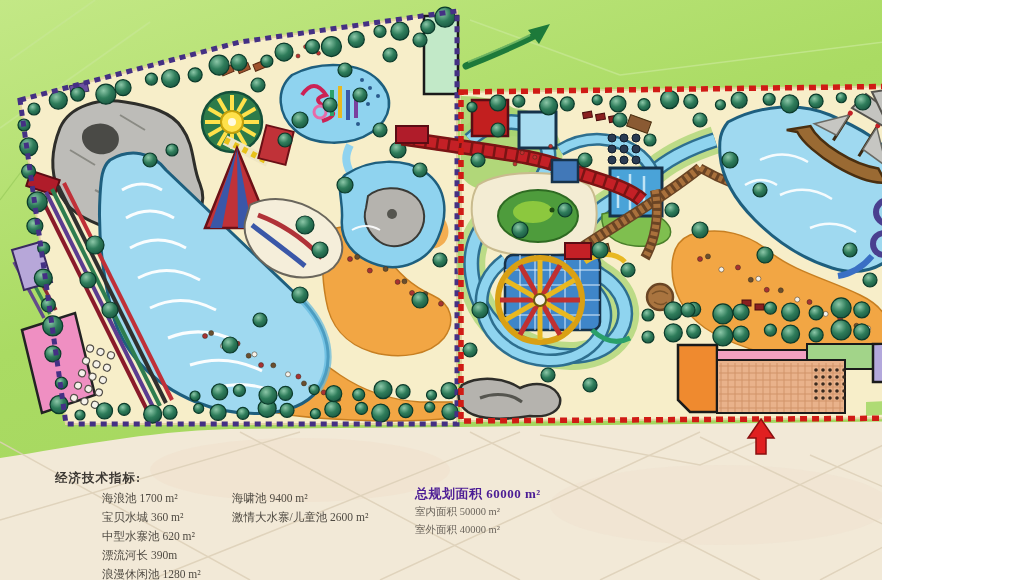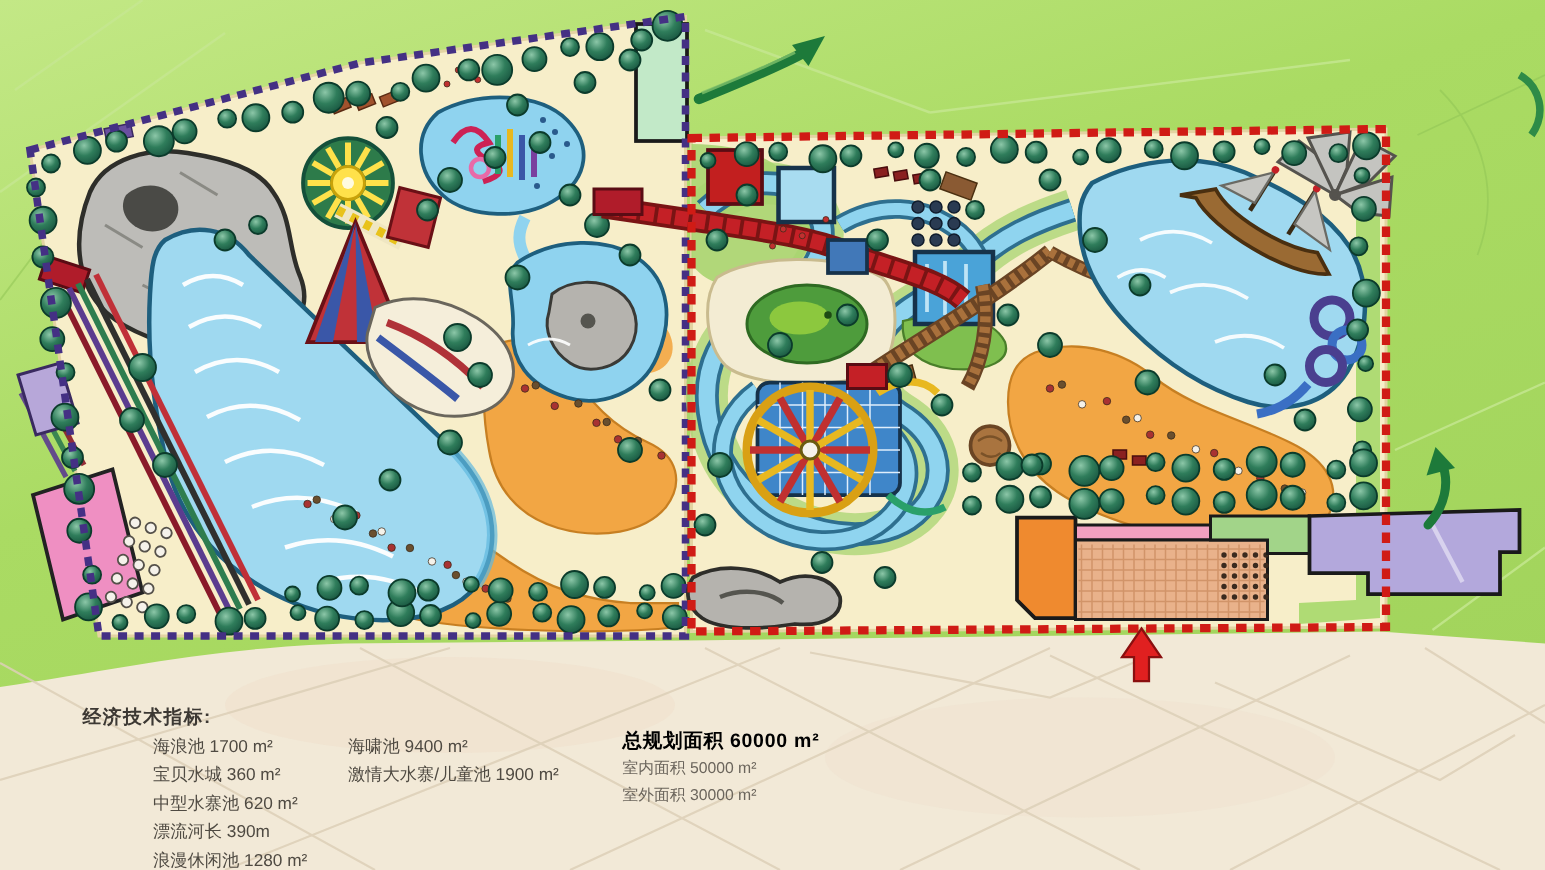--- a/index.html
+++ b/index.html
@@ -1,31 +1,31 @@
 <!DOCTYPE html>
 <html><head>
 <meta charset="utf-8">
 <style>
   html,body{margin:0;padding:0;background:#ffffff;}
   .stage{
-    position:relative;width:1030px;height:580px;overflow:hidden;
-    font-family:Liberation Sans, sans-serif;
+    position:relative;width:882px;height:580px;overflow:hidden;
+    font-family:Liberation Serif, serif;
   }
   .stage svg{position:absolute;left:0;top:0;}
   .tree{fill:url(#gTree);stroke:#0b3b2b;stroke-width:1.2;}
   .indicators{position:absolute;left:0;top:0;width:1030px;height:580px;pointer-events:none;}
   .ind-heading{
     position:absolute;left:55px;top:470px;font-size:12.5px;font-weight:bold;
     color:#3c3833;letter-spacing:1px;
   }
   .ind-col{position:absolute;font-size:11.5px;color:#4f4a42;line-height:19px;white-space:nowrap;}
   .ind-col-1{left:102px;top:489px;}
   .ind-col-2{left:232px;top:489px;}
   .ind-col-3{left:415px;top:484px;}
-  .ind-title{font-size:13px;font-weight:bold;color:#000000;letter-spacing:.5px;}
+  .ind-title{font-size:13px;font-weight:bold;color:#4c1d95;letter-spacing:.5px;}
   .ind-sub{font-size:10.5px;color:#6b655c;line-height:18px;}
 </style>
 </head>
 <body>
 
 <div class="stage">
 <svg width="1030" height="580" viewBox="0 0 1030 580">
   <defs>
     <radialGradient id="gTree" cx="0.38" cy="0.32" r="0.85">
       <stop offset="0" stop-color="#8cc7a8"></stop>
@@ -674,21 +674,21 @@
     <div class="ind-heading">经济技术指标:</div>
     <div class="ind-col ind-col-1">
       <div>海浪池 1700 m²</div>
       <div>宝贝水城 360 m²</div>
       <div>中型水寨池 620 m²</div>
       <div>漂流河长 390m</div>
       <div>浪漫休闲池 1280 m²</div>
     </div>
     <div class="ind-col ind-col-2">
       <div>海啸池 9400 m²</div>
-      <div>激情大水寨/儿童池 1900 m²</div>
+      <div>激情大水寨/儿童池 2600 m²</div>
     </div>
     <div class="ind-col ind-col-3">
       <div class="ind-title">总规划面积 60000 m²</div>
       <div class="ind-sub">室内面积 50000 m²</div>
-      <div class="ind-sub">室外面积 30000 m²</div>
+      <div class="ind-sub">室外面积 40000 m²</div>
     </div>
   </div>
 </div>
 
 </body></html>

